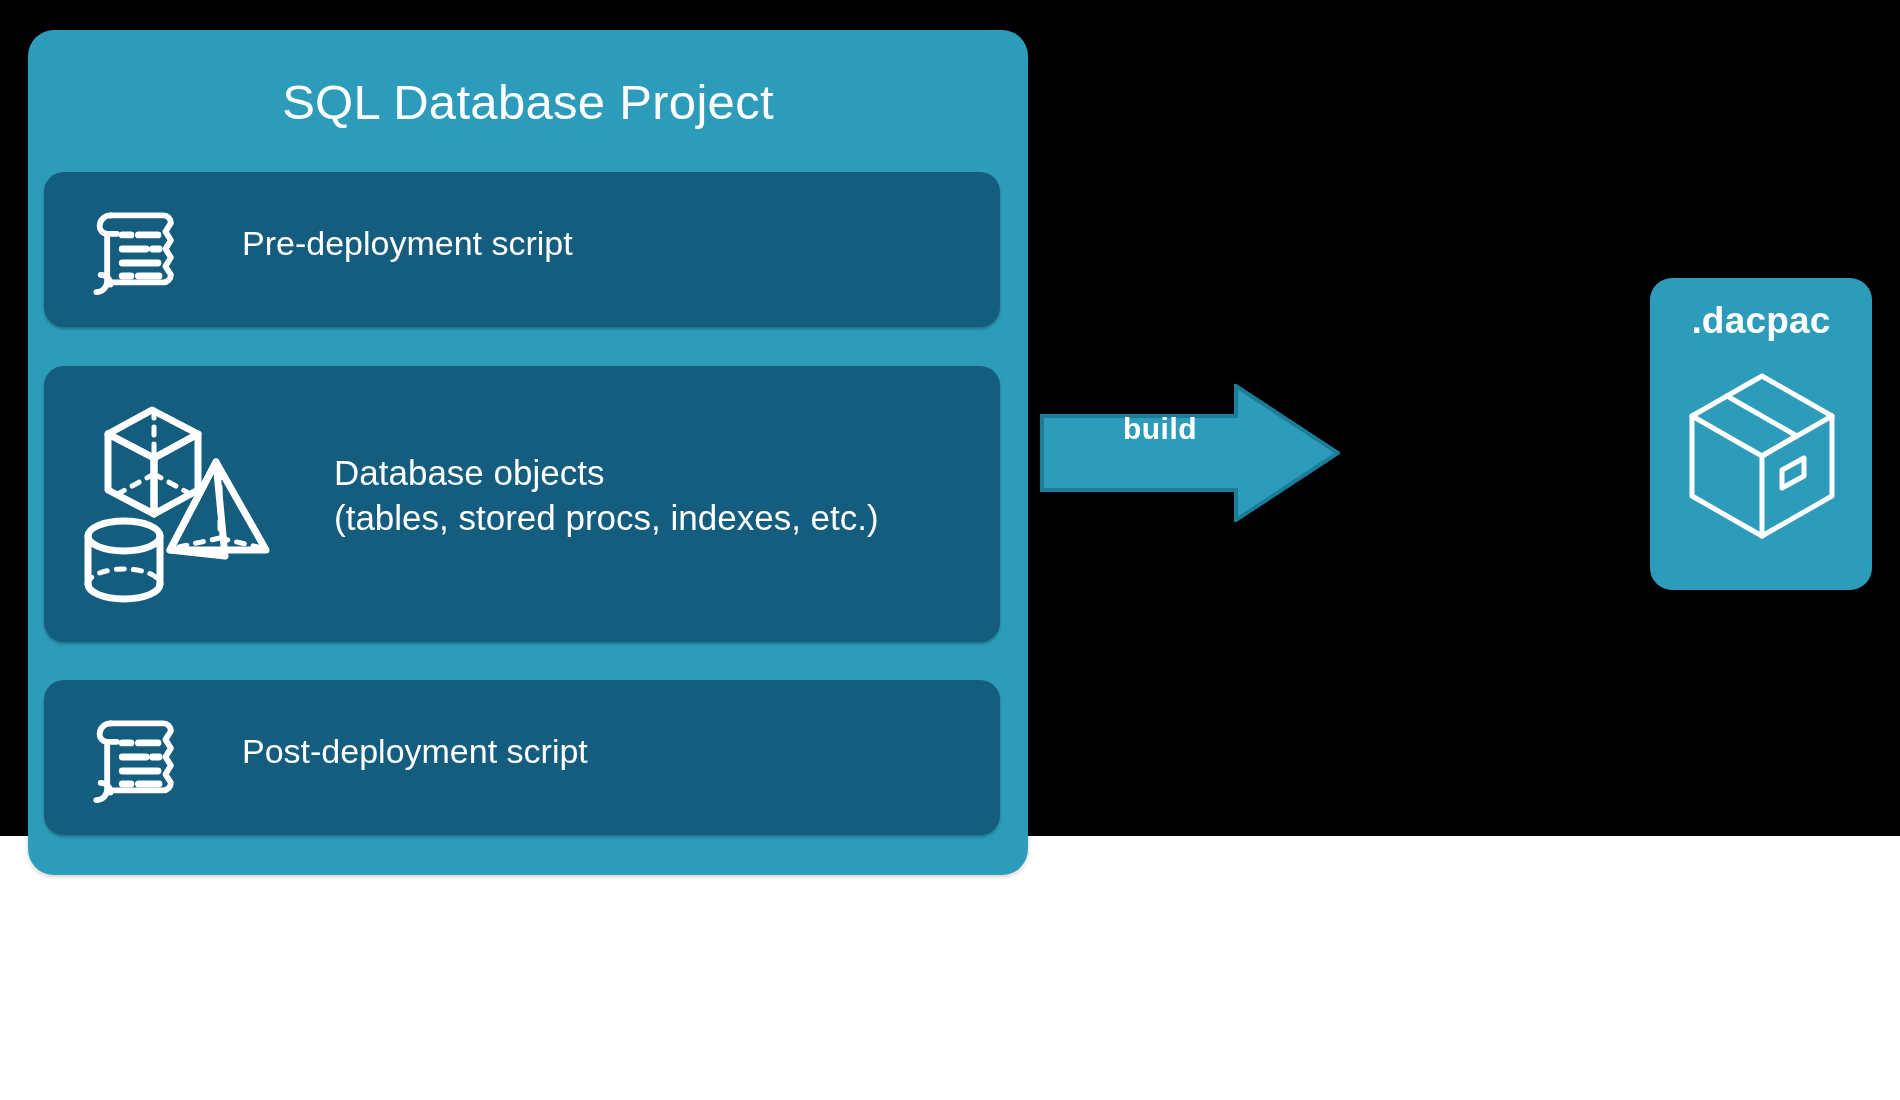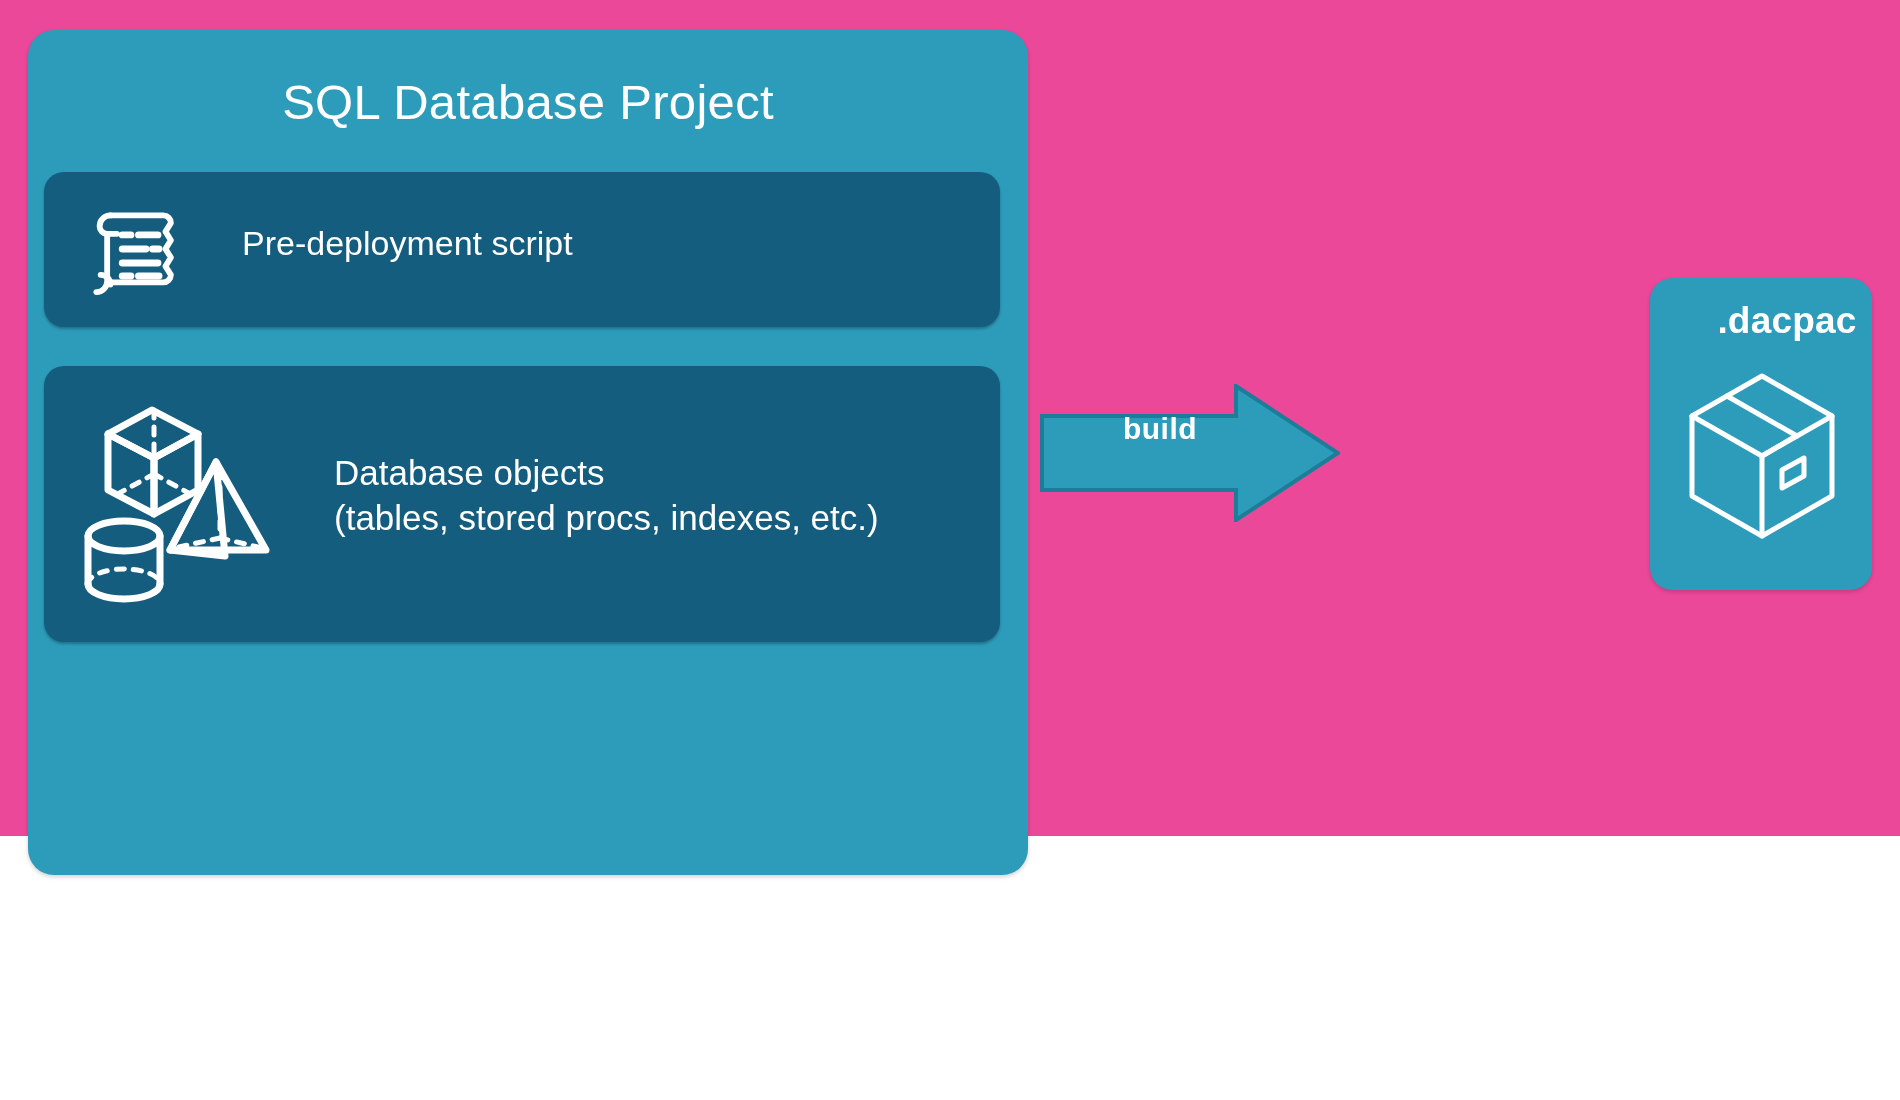--- a/index.html
+++ b/index.html
@@ -1,19 +1,19 @@
 <!DOCTYPE html>
 <html><head>
 <meta charset="utf-8">
 <style>
   html,body{margin:0;padding:0;background:#ffffff;}
   body{width:1900px;height:1100px;position:relative;overflow:hidden;
        font-family:"Liberation Sans","DejaVu Sans",sans-serif;}
 
-  .canvas{position:absolute;left:0;top:0;width:1900px;height:836px;background:#ec4899;}
+  .canvas{position:absolute;left:0;top:0;width:1900px;height:836px;background:#000000;}
 
   
   .project-card{
     position:absolute;left:28px;top:30px;width:1000px;height:845px;
     background:#2d9cbb;border-radius:26px;
     box-shadow:0 2px 4px rgba(0,0,0,.18);
   }
   .project-title{
     position:absolute;left:0;top:44px;width:1000px;text-align:center;
     color:#ffffff;font-size:49px;font-weight:400;letter-spacing:.3px;
@@ -55,21 +55,20 @@
   
   .dacpac-card{
     position:absolute;left:1650px;top:278px;width:222px;height:312px;
     background:#2d9cbb;border-radius:22px;
     box-shadow:0 2px 4px rgba(0,0,0,.18);
   }
   .dacpac-title{
     position:absolute;left:0;top:22px;width:222px;text-align:center;
     color:#ffffff;font-size:37px;font-weight:bold;letter-spacing:.2px;
     white-space:nowrap;
-    margin-left:26px;
   }
   .dacpac-icon{position:absolute;left:36px;top:92px;width:152px;height:172px;}
 </style>
 </head>
 <body>
 
 <div class="canvas">
 
   <div class="project-card">
 
@@ -133,20 +132,40 @@
             <path d="M69 49 h6"></path>
             <path d="M41 62 h33"></path>
             <path d="M41 74 h8"></path>
             <path d="M56 74 h19"></path>
           </g>
         </svg>
       </div>
       <div class="panel-text pre-label">Pre-deployment script</div>
     </div>
 
+    <div class="panel panel-post">
+      <div class="panel-icon scroll-icon">
+        <svg viewBox="0 0 100 100" width="108" height="108" fill="none" stroke="#ffffff" stroke-width="5.4" stroke-linecap="round" stroke-linejoin="round">
+          <path d="M30 18 H79 a7 7 0 0 1 7 7 l-5 8 l5 8 l-5 8 l5 8 l-5 8 l5 8 a7 7 0 0 1 -7 7 H30"></path>
+          <path d="M30 18 a10 10 0 0 0 -10 10 a7 7 0 0 0 7 7 h9"></path>
+          <path d="M27 35 v44 a10 10 0 0 1 -10 10"></path>
+          <path d="M30 82 a9 9 0 0 0 -9 -9"></path>
+          <g stroke-width="6.4">
+            <path d="M41 36 h8"></path>
+            <path d="M56 36 h18"></path>
+            <path d="M41 49 h22"></path>
+            <path d="M69 49 h6"></path>
+            <path d="M41 62 h33"></path>
+            <path d="M41 74 h8"></path>
+            <path d="M56 74 h19"></path>
+          </g>
+        </svg>
+      </div>
+      <div class="panel-text post-label">Post-deployment script</div>
+    </div>
 
   </div>
 
   <div class="build-arrow">
     <svg viewBox="0 0 300 138" width="300" height="138">
       <polygon points="2,32 196,32 196,2 298,69 196,136 196,106 2,106" fill="#2d9cbb" stroke="#1c7d99" stroke-width="4" stroke-linejoin="miter"></polygon>
     </svg>
   </div>
   <div class="build-label">build</div>
 

